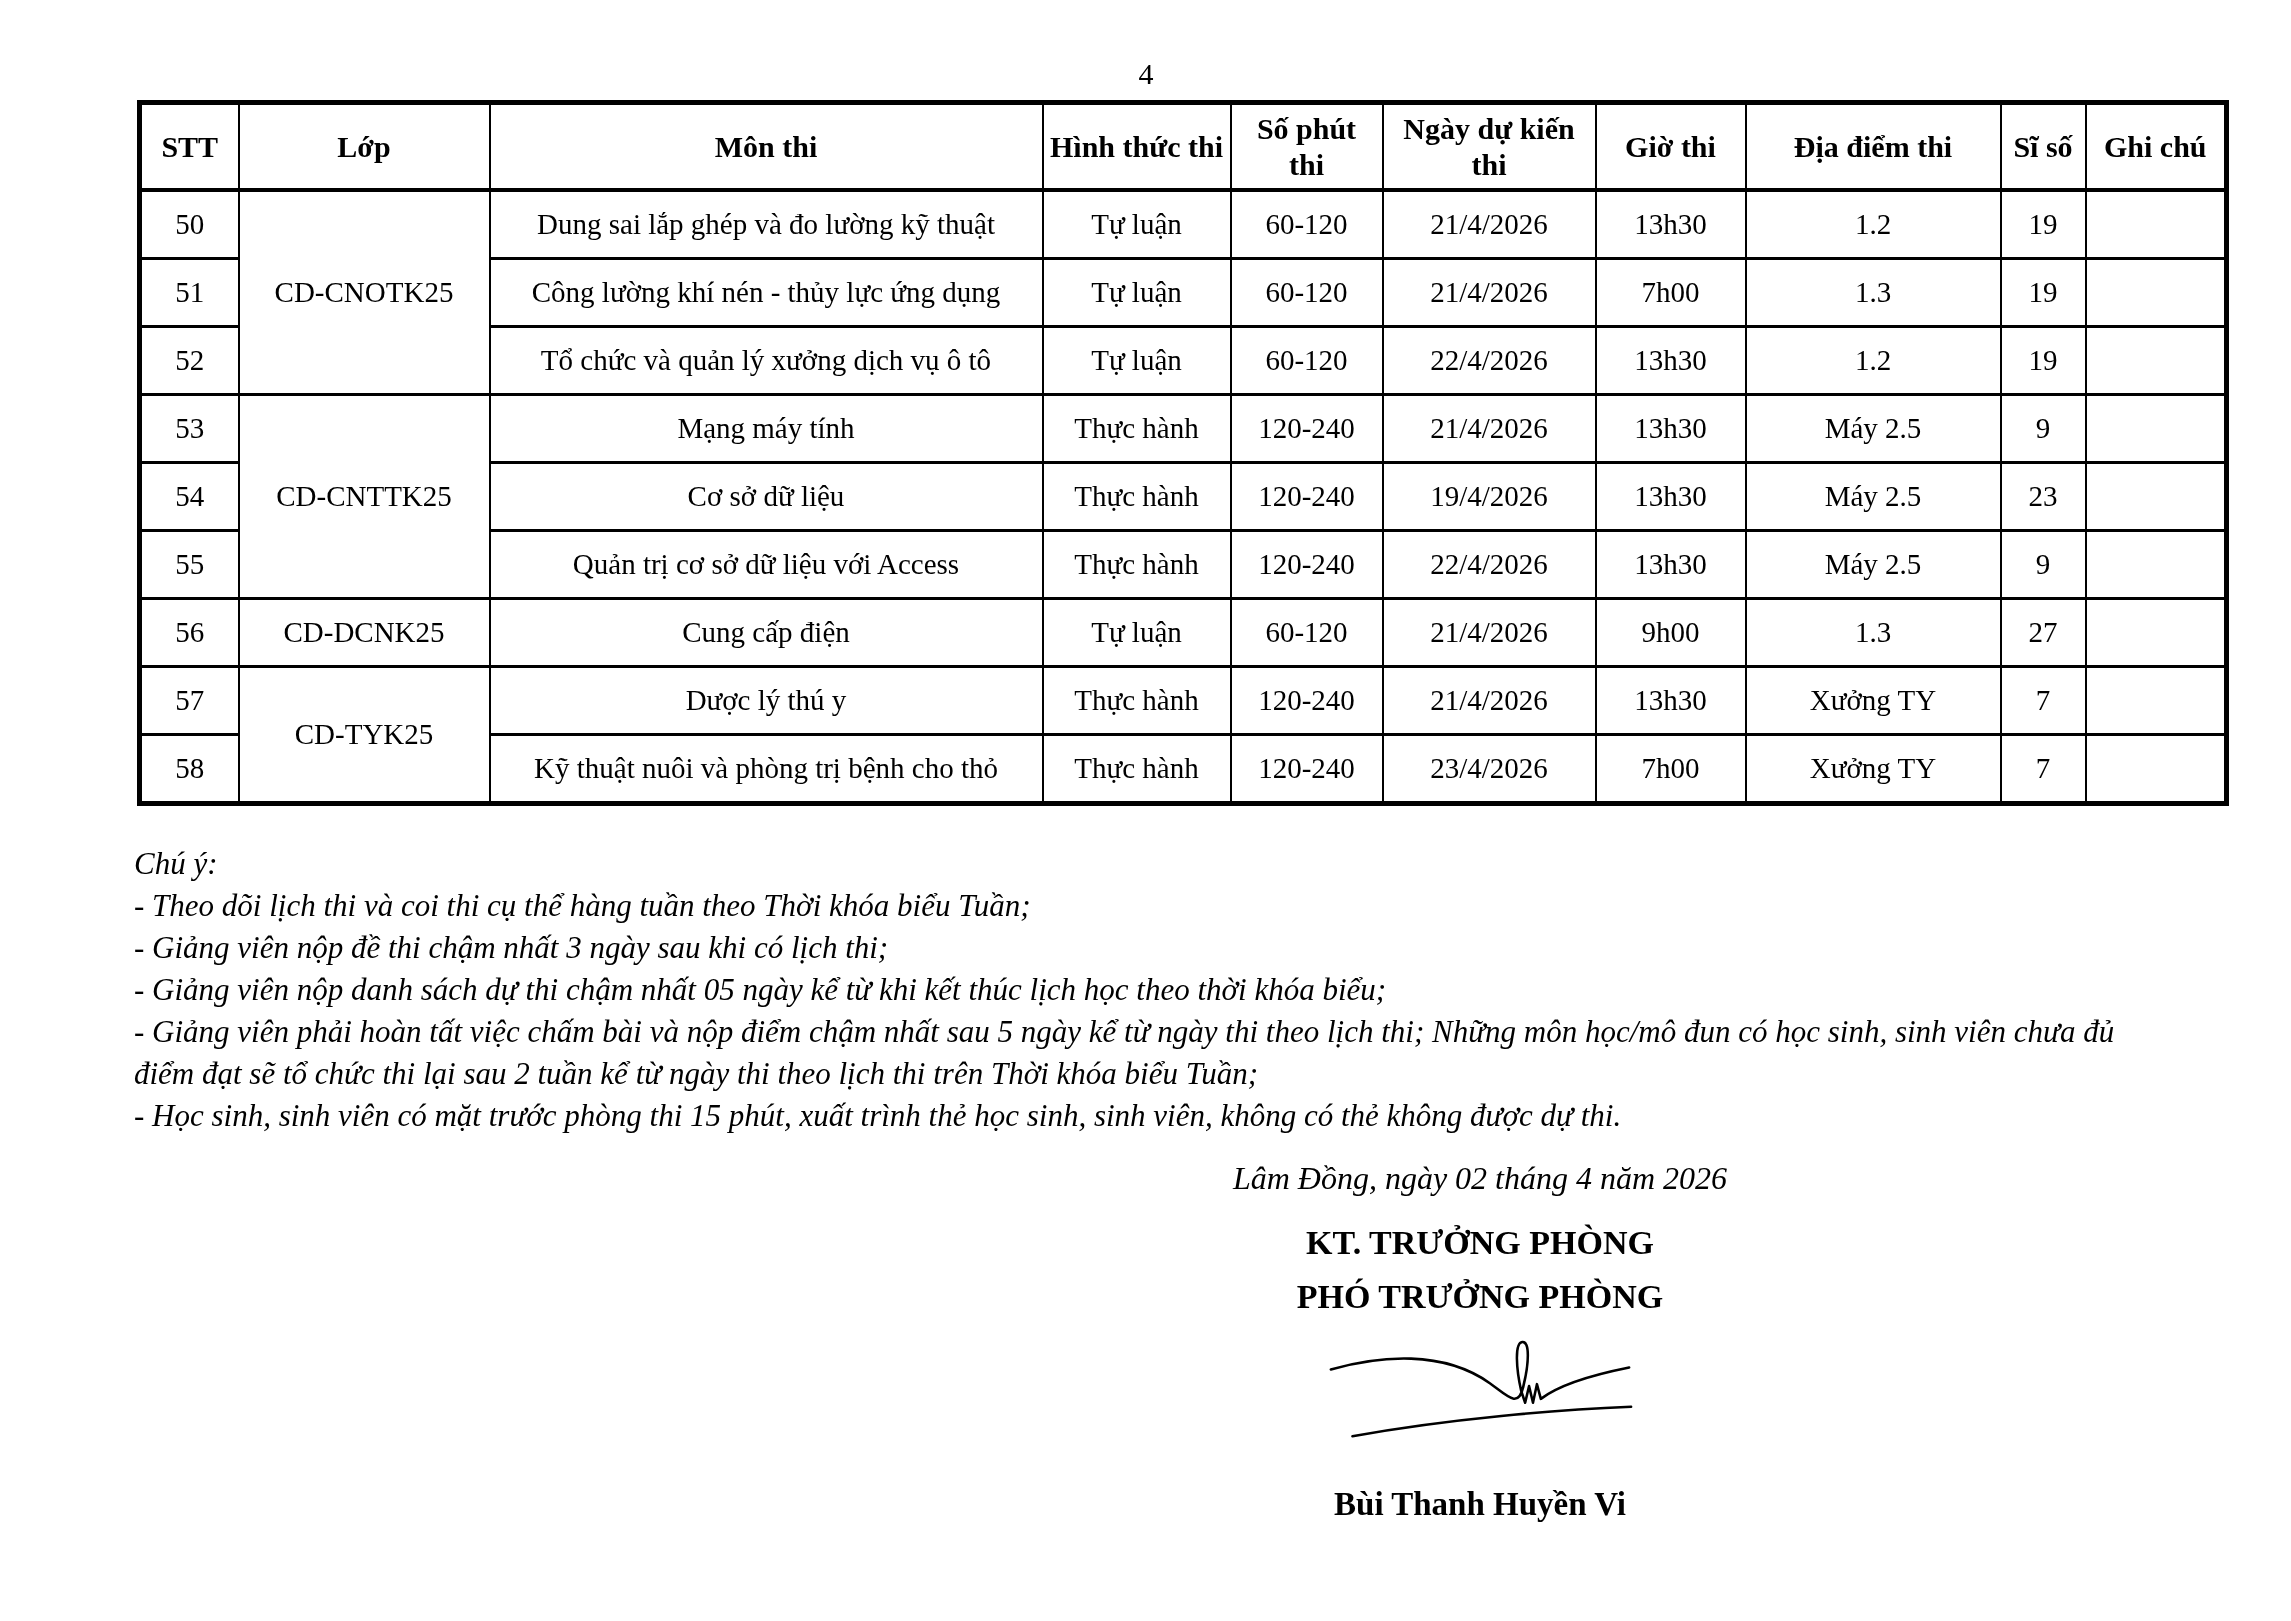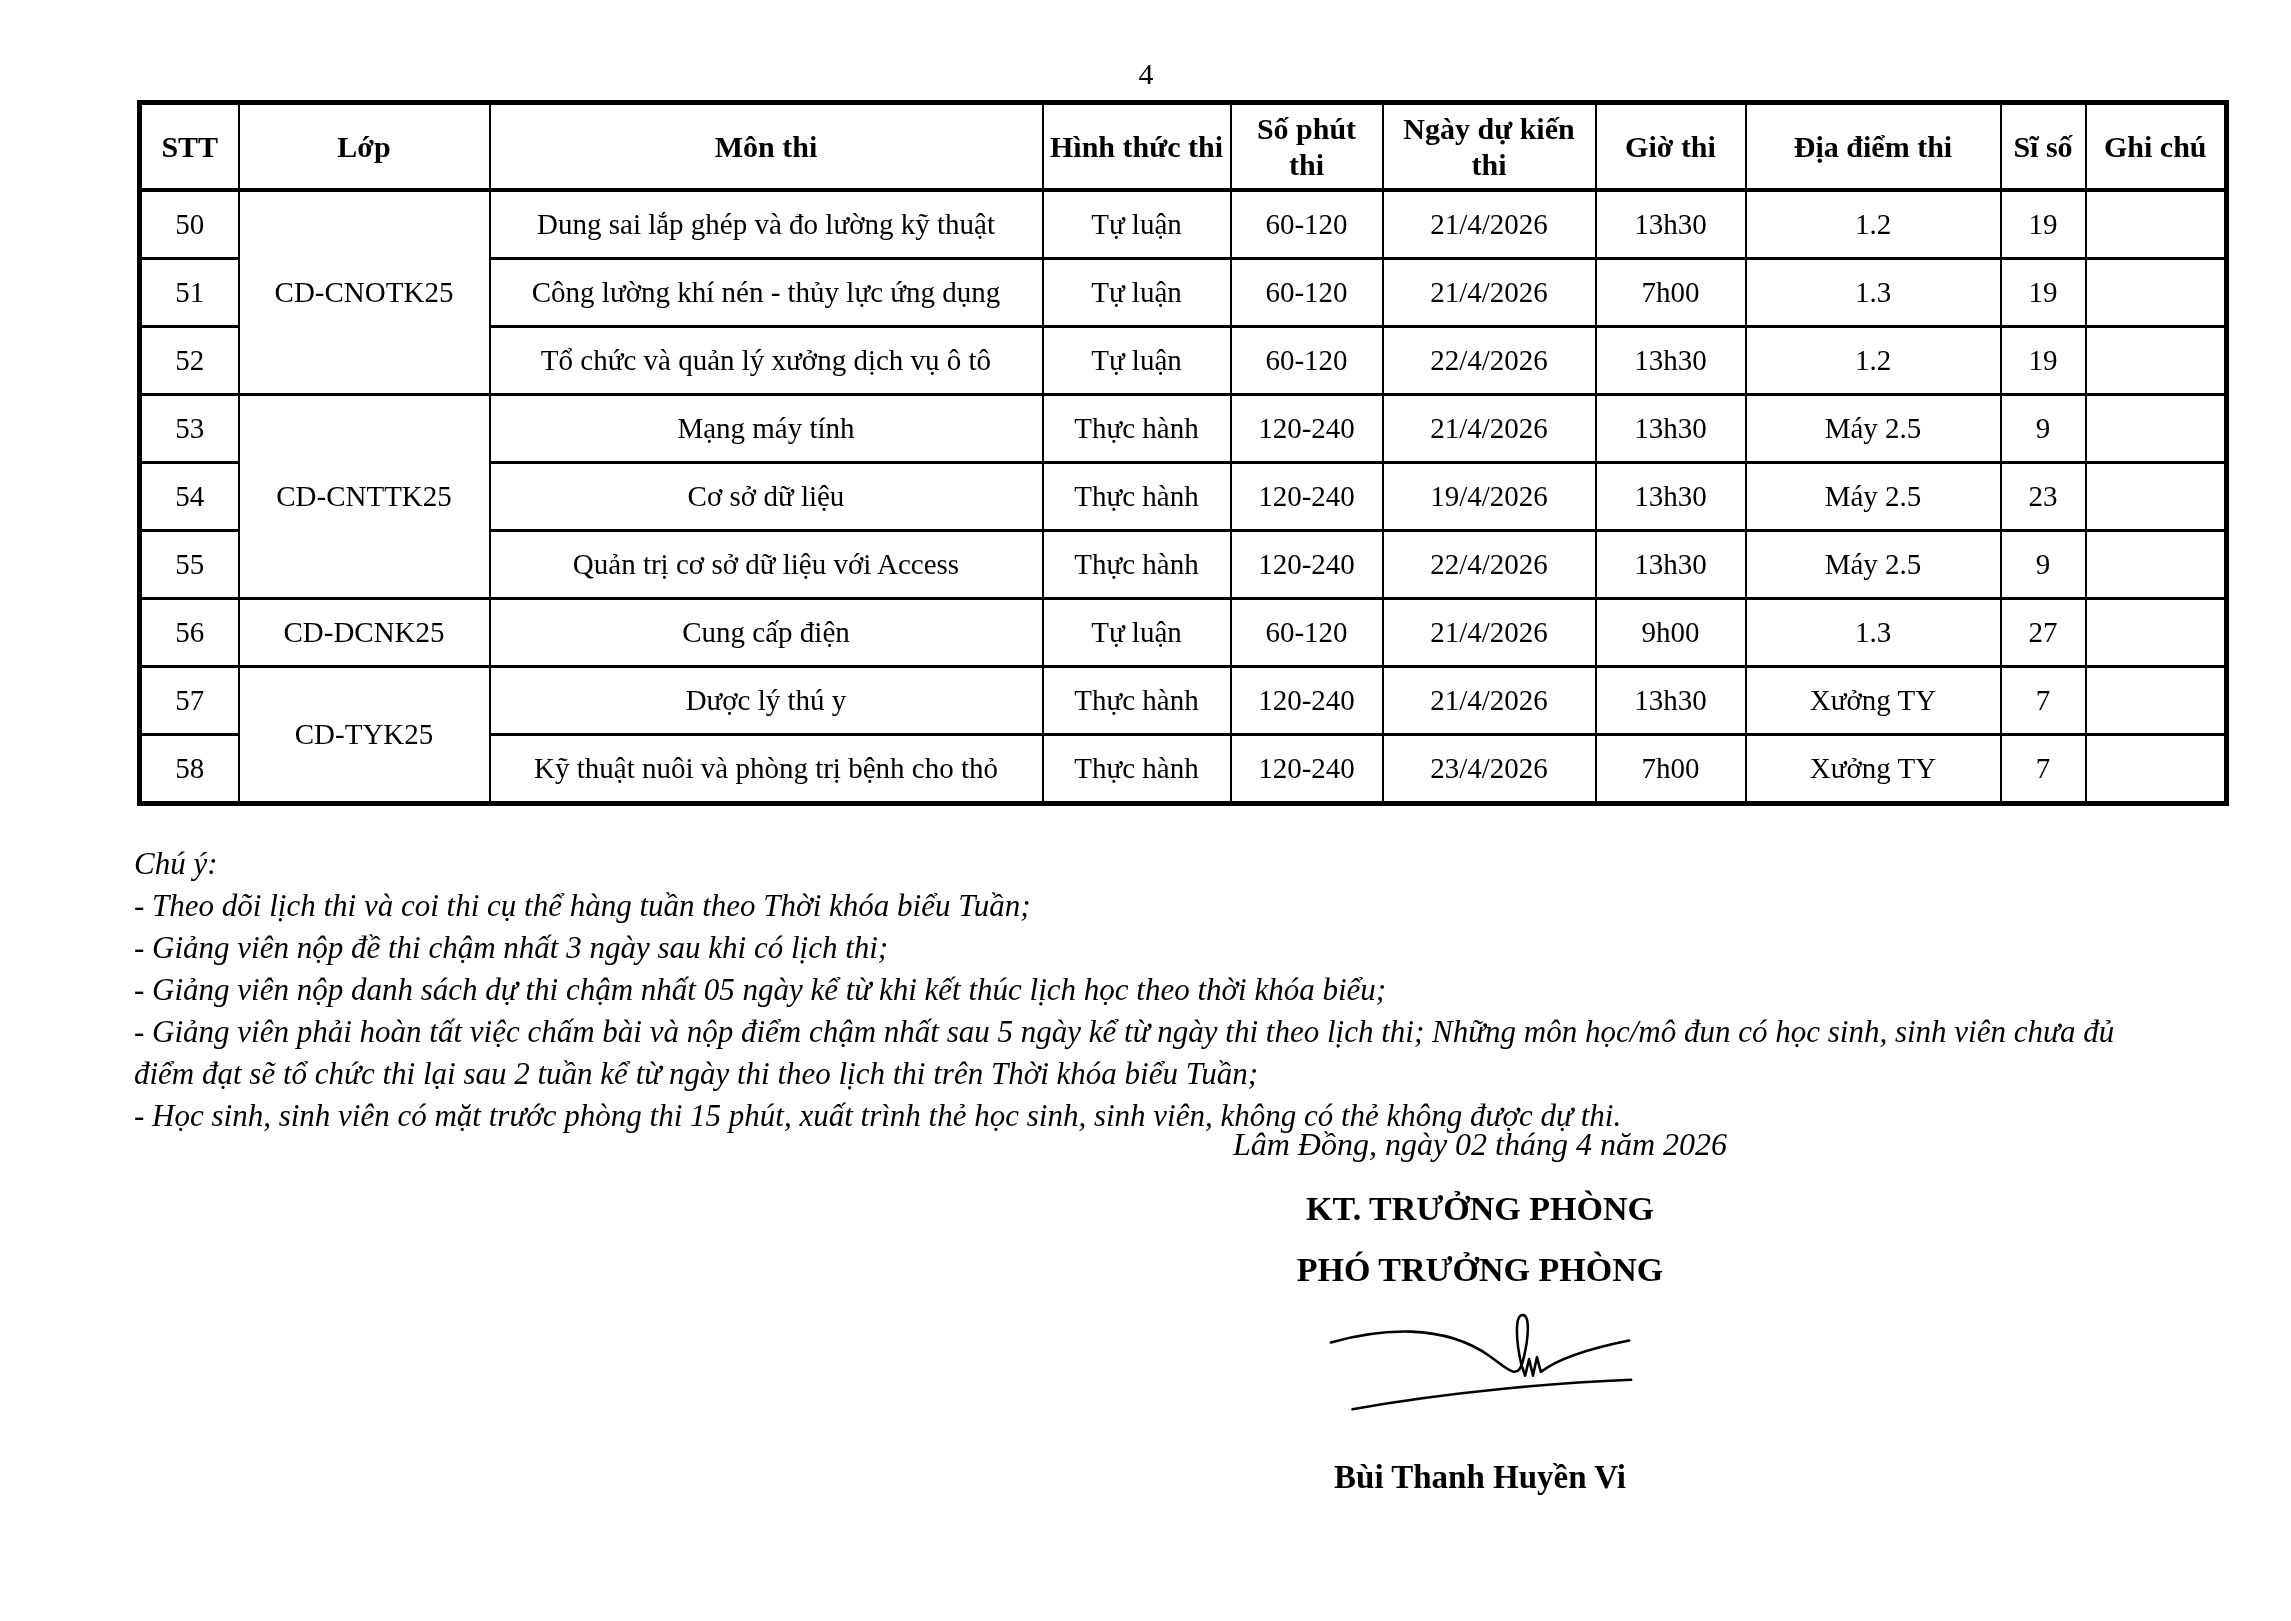--- a/index.html
+++ b/index.html
@@ -24,25 +24,25 @@
   }
   .schedule td{height:65px;font-size:29px;line-height:1.1;}
   .c{text-align:center;}
   .lop{font-weight:normal;text-align:center;}
   .mon{text-align:center;white-space:nowrap;padding-left:6.9px;}
   .nw{white-space:nowrap;}
 
   .notes{position:absolute;left:134px;top:843px;width:2039px;font-style:italic;font-size:31px;line-height:42px;}
   .notes p{margin:0;}
 
-  .sig{position:absolute;left:1039px;top:1128px;width:882px;text-align:center;}
+  .sig{position:absolute;left:1039px;top:1162px;width:882px;text-align:center;}
   .sig .place-date{font-style:italic;font-size:32px;margin:0;line-height:32px;}
   .sig .title{font-weight:bold;font-size:34px;margin:0;line-height:39px;}
   .sig .t1{margin-top:29px;}
-  .sig .t2{margin-top:22px;}
+  .sig .t2{margin-top:15px;}
   .sig .sig-art{display:block;margin:17.6px auto 0 auto;}
   .sig .name{font-weight:bold;font-size:33px;margin:37px 0 0 0;line-height:35px;}
 </style>
 </head>
 <body>
 
 <div class="page">
 
   <div class="page-number">4</div>
 

